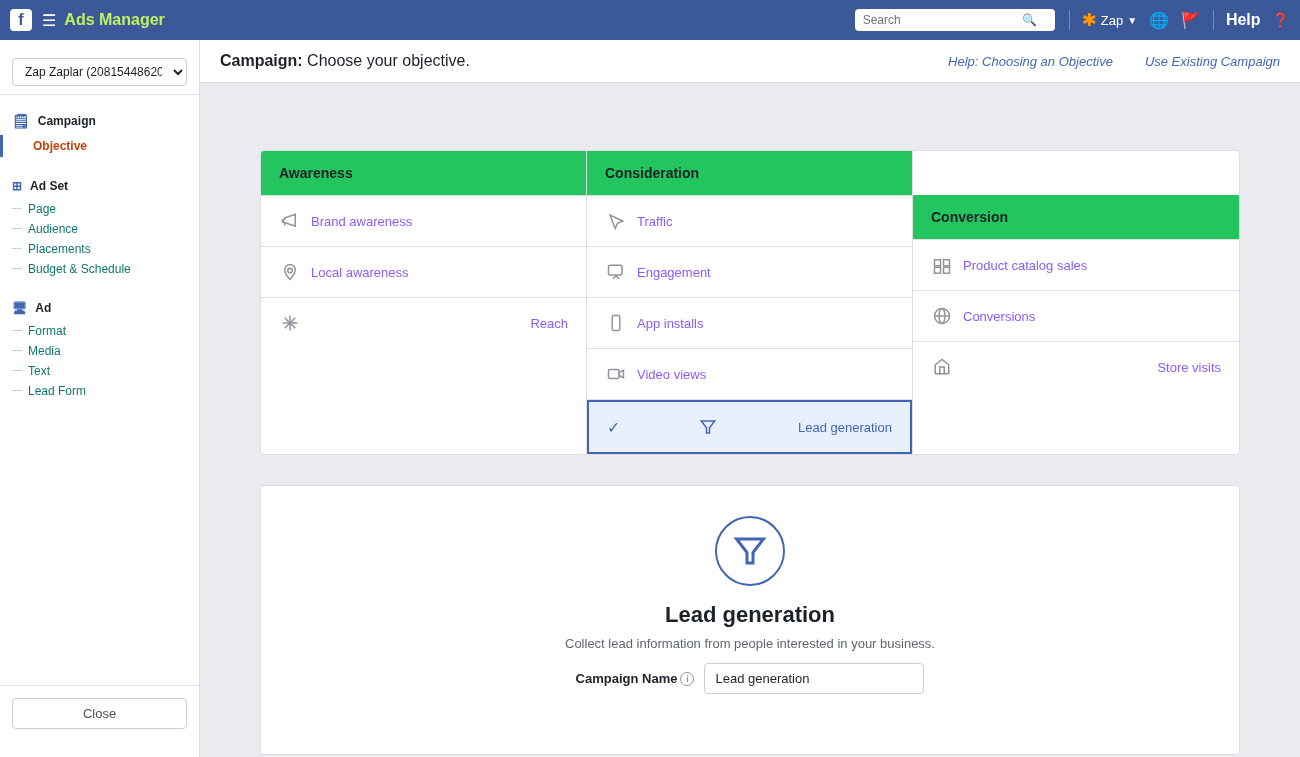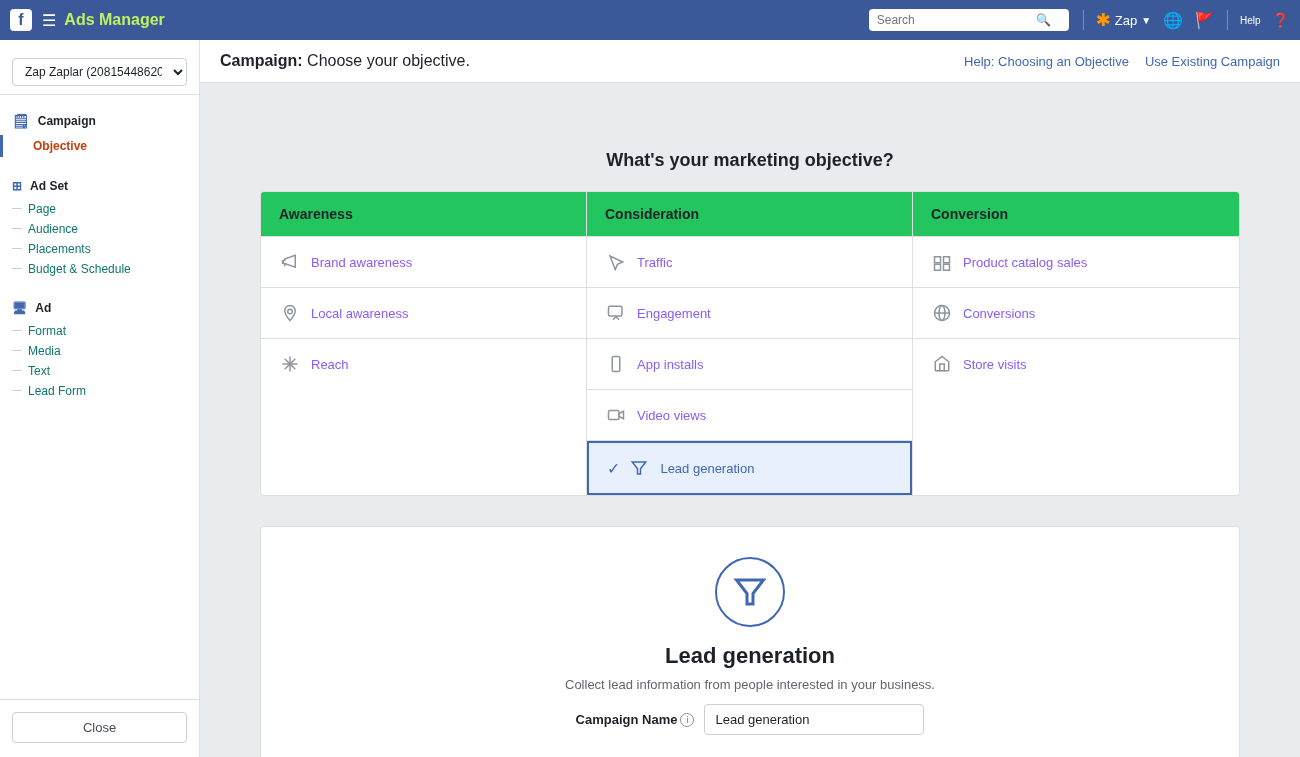--- a/index.html
+++ b/index.html
@@ -58,21 +58,21 @@
     .nav-zap {
       display: flex;
       align-items: center;
       gap: 4px;
       color: white;
       font-size: 13px;
     }
     .nav-zap-icon { color: #f90; font-size: 18px; }
     .nav-icon-btn { color: white; font-size: 16px; cursor: pointer; }
     .nav-divider { width: 1px; height: 20px; background: rgba(255,255,255,0.3); }
-    .nav-help { color: white; font-size: 10px; }
+    .nav-help { color: white; font-size: 16px; font-weight: bold; }
 
     
     .layout {
       display: flex;
       margin-top: 40px;
       min-height: calc(100vh - 40px);
     }
 
     
     .sidebar {
@@ -127,21 +127,21 @@
     }
     .sidebar-tree-item::before {
       content: '—';
       position: absolute;
       left: 12px;
       color: #bec3c9;
       font-size: 10px;
     }
     .sidebar-close {
       position: absolute;
-      bottom: 2px;
+      bottom: 16px;
       left: 0;
       right: 0;
       padding: 12px;
       border-top: 1px solid #dddfe2;
     }
     .sidebar-close button {
       width: 100%;
       padding: 7px;
       background: white;
       border: 1px solid #ccd0d5;
@@ -165,21 +165,21 @@
       align-items: center;
       justify-content: space-between;
       position: fixed;
       top: 40px;
       left: 200px;
       right: 0;
       z-index: 50;
     }
     .main-header-title { font-size: 16px; }
     .main-header-title strong { font-weight: 600; }
-    .main-header-links { display: flex; gap: 16px; }
+    .main-header-links { display: flex; gap: 32px; font-style: italic; }
     .main-header-link { color: #4267b2; font-size: 13px; cursor: pointer; text-decoration: none; }
 
     
     .content-area {
       margin-top: 90px;
       padding: 20px 60px 60px 60px;
       background: #e9ebee;
       min-height: calc(100vh - 130px);
     }
     .section-title {
@@ -194,38 +194,38 @@
     .objective-grid {
       display: grid;
       grid-template-columns: 1fr 1fr 1fr;
       border: 1px solid #dddfe2;
       border-radius: 4px;
       background: white;
       overflow: hidden;
       margin-bottom: 30px;
     }
     .obj-column { border-right: 1px solid #dddfe2; }
-    .obj-column:last-child { border-right: none; }
+    .obj-column:last-child { border-right: none; margin-top: 44px; }
     .obj-column-header {
       padding: 14px 18px;
       font-weight: 600;
       font-size: 14px;
       color: #1d2129;
       border-bottom: 1px solid #dddfe2;
       background: #22c55e;
     }
     .obj-item {
       display: flex;
       align-items: center;
       padding: 14px 18px;
       border-bottom: 1px solid #dddfe2;
       cursor: pointer;
       transition: background 0.1s;
     }
-    .obj-item:last-child { border-bottom: none; }
+    .obj-item:last-child { border-bottom: none; justify-content: space-between; }
     .obj-item.selected {
       background: #e8f0fe;
       border: 2px solid #4267b2;
     }
     .obj-icon {
       width: 22px;
       height: 22px;
       margin-right: 10px;
       flex-shrink: 0;
       display: flex;
@@ -386,21 +386,20 @@
       <div class="main-header-title">
         <strong>Campaign:</strong><span> Choose your objective.</span>
       </div>
       <div class="main-header-links">
         <a class="main-header-link">Help: Choosing an Objective</a>
         <a class="main-header-link">Use Existing Campaign</a>
       </div>
     </div>
 
     <div class="content-area">
-      <h2 class="section-title">What's your marketing objective?</h2>
 
       <div class="objective-grid">
 
         <div class="obj-column">
           <div class="obj-column-header">Awareness</div>
           <div class="obj-item">
             <div class="obj-icon">
               <svg viewBox="0 0 24 24" fill="none" stroke="#90949c" stroke-width="2">
                   <path d="M3 11v2M5 8l14-5v16L5 14H3a1 1 0 01-1-1v-2a1 1 0 011-1h2z"></path>
                   <path d="M5 14v4"></path>

